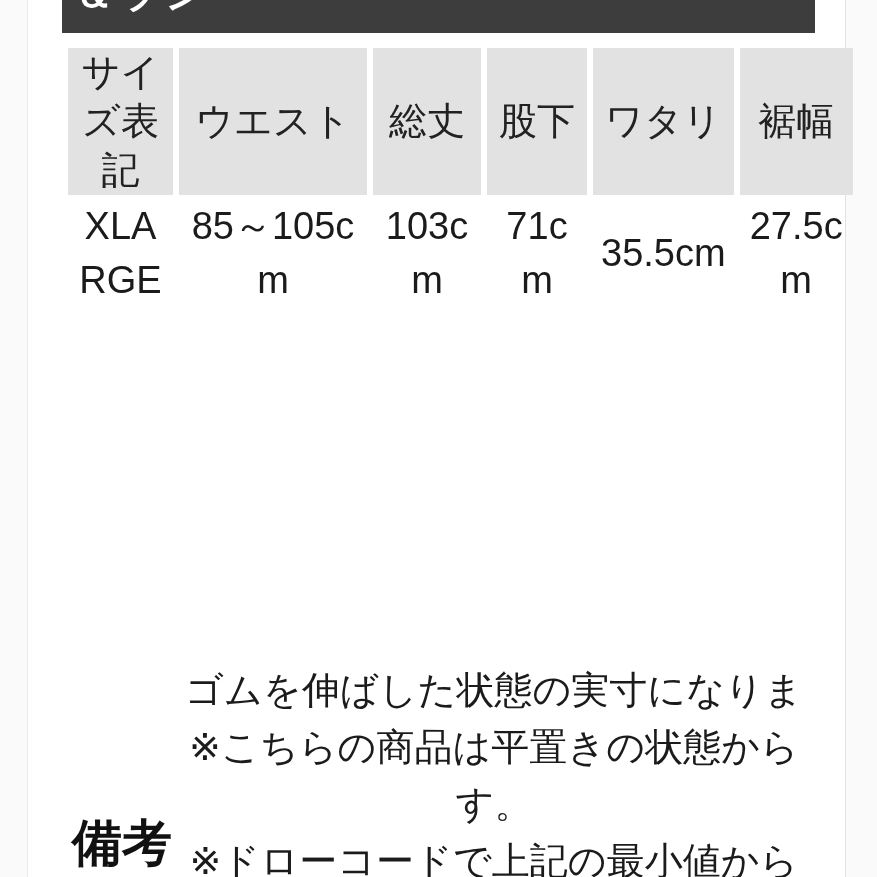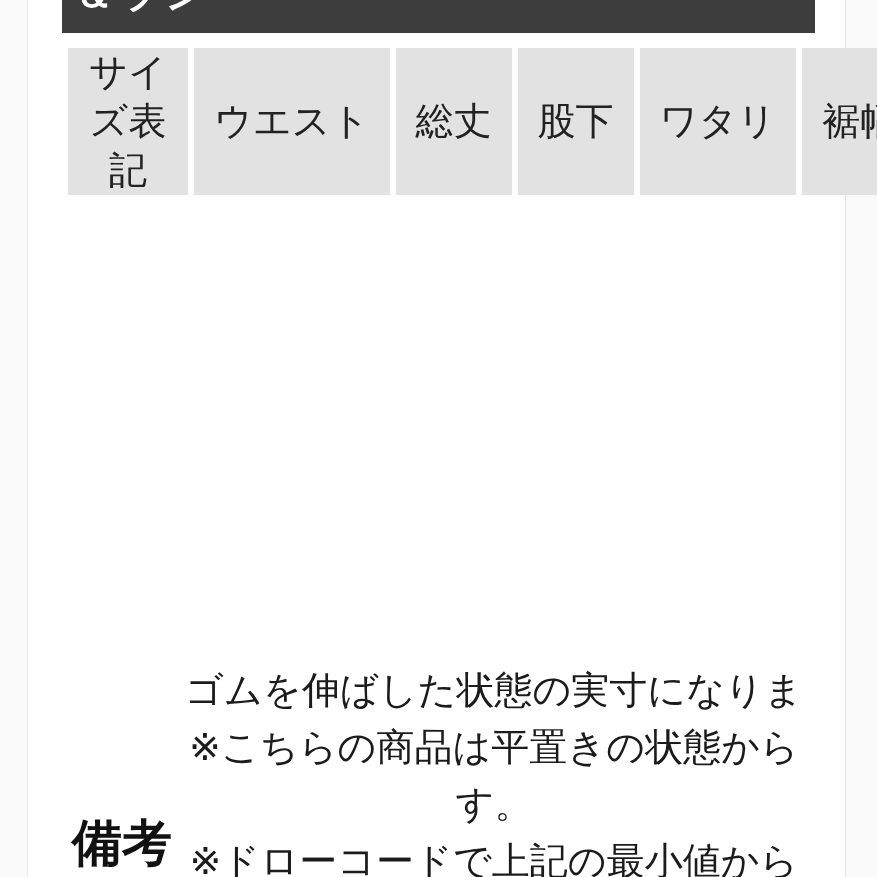--- a/index.html
+++ b/index.html
@@ -39,21 +39,21 @@
     font-size: 38px;
     color: #1b1b1b;
   }
   table.size-table th {
     background: #e2e2e2;
     font-weight: normal;
     color: #222222;
     height: 121px;
     vertical-align: middle;
     text-align: center;
-    padding: 0 20px;
+    padding: 0 12px;
     line-height: 49px;
     white-space: nowrap;
   }
   table.size-table th .hdr-wrap {
     width: 80px; margin: 0 auto;
     white-space: normal; word-break: break-all;
   }
   table.size-table td {
     height: 116px;
     vertical-align: middle;
@@ -101,20 +101,28 @@
           <div class="hdr-wrap">サイズ表記</div>
         </th>
       <th>ウエスト</th>
       <th>総丈</th>
       <th>股下</th>
       <th>ワタリ</th>
       <th>裾幅</th>
     </tr>
   </thead>
   <tbody>
+    <tr>
+      <td>XLARGE</td>
+      <td>85～105cm</td>
+      <td>103cm</td>
+      <td>71cm</td>
+      <td>35.5cm</td>
+      <td>27.5cm</td>
+    </tr>
   </tbody>
 </table>
 
 <div class="remarks-label">備考</div>
 
 <div class="remarks">
   <div>ゴムを伸ばした状態の実寸になりま</div>
   <div>※こちらの商品は平置きの状態から</div>
   <div>す。</div>
   <div>※ドローコードで上記の最小値から</div>

